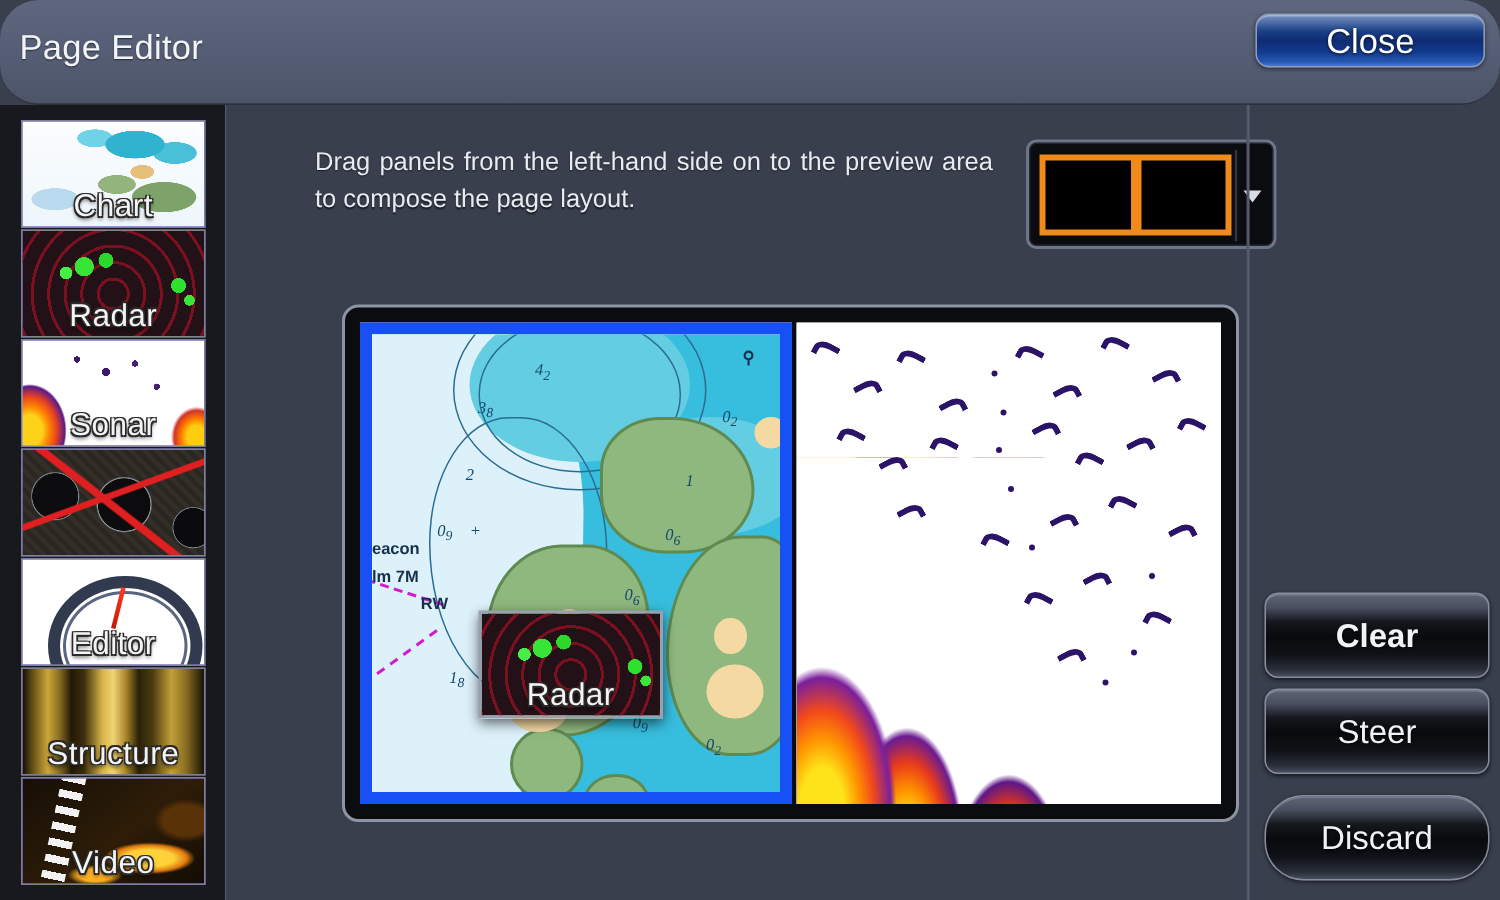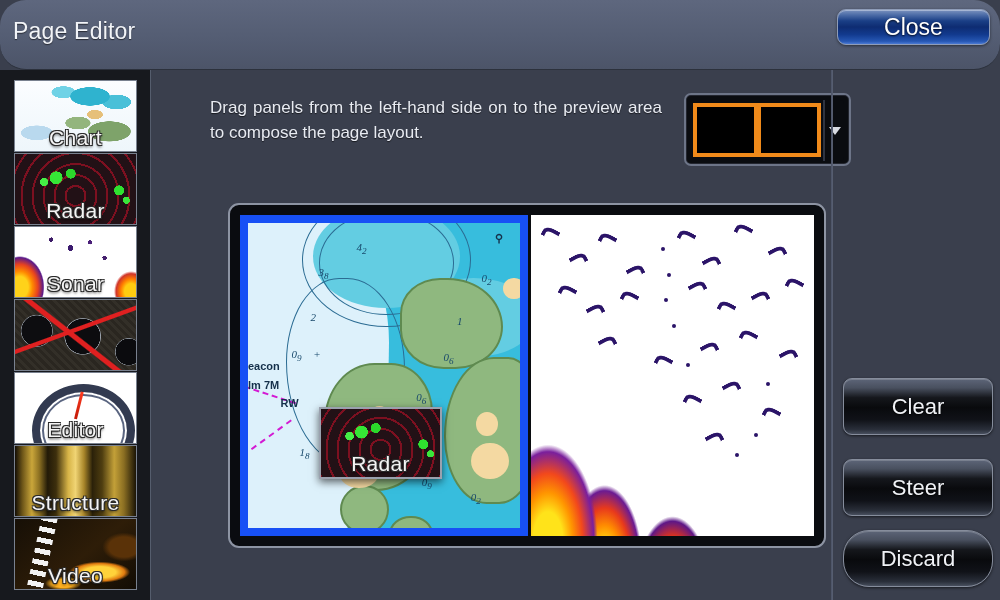--- a/index.html
+++ b/index.html
@@ -288,21 +288,21 @@
       #5d6578 0%, #49505f 16%, #15171c 34%, #090a0d 52%,
       #101218 74%, #2a2f3a 92%, #484f5e 100%);
     border: 1px solid #868d9c;
     box-shadow: inset 0 1px 0 rgba(255,255,255,.18), 0 1px 3px rgba(0,0,0,.6);
     display: flex; align-items: center; justify-content: center;
     cursor: pointer;
   }
   .action-button span {
     font-size: 22px; color: #f0f2f6; text-shadow: 0 1px 2px rgba(0,0,0,.9);
   }
-  #clear-button   { top: 378px; }
+  #clear-button   { top: 395px; font-weight: bold; }
   #save-button    { top: 459px; }
   #discard-button { top: 530px; border-radius: 26px; }
 </style>
 </head>
 <body>
 
 <div id="app">
 
   <div id="titlebar">
     <div id="title-text">Page Editor</div>

